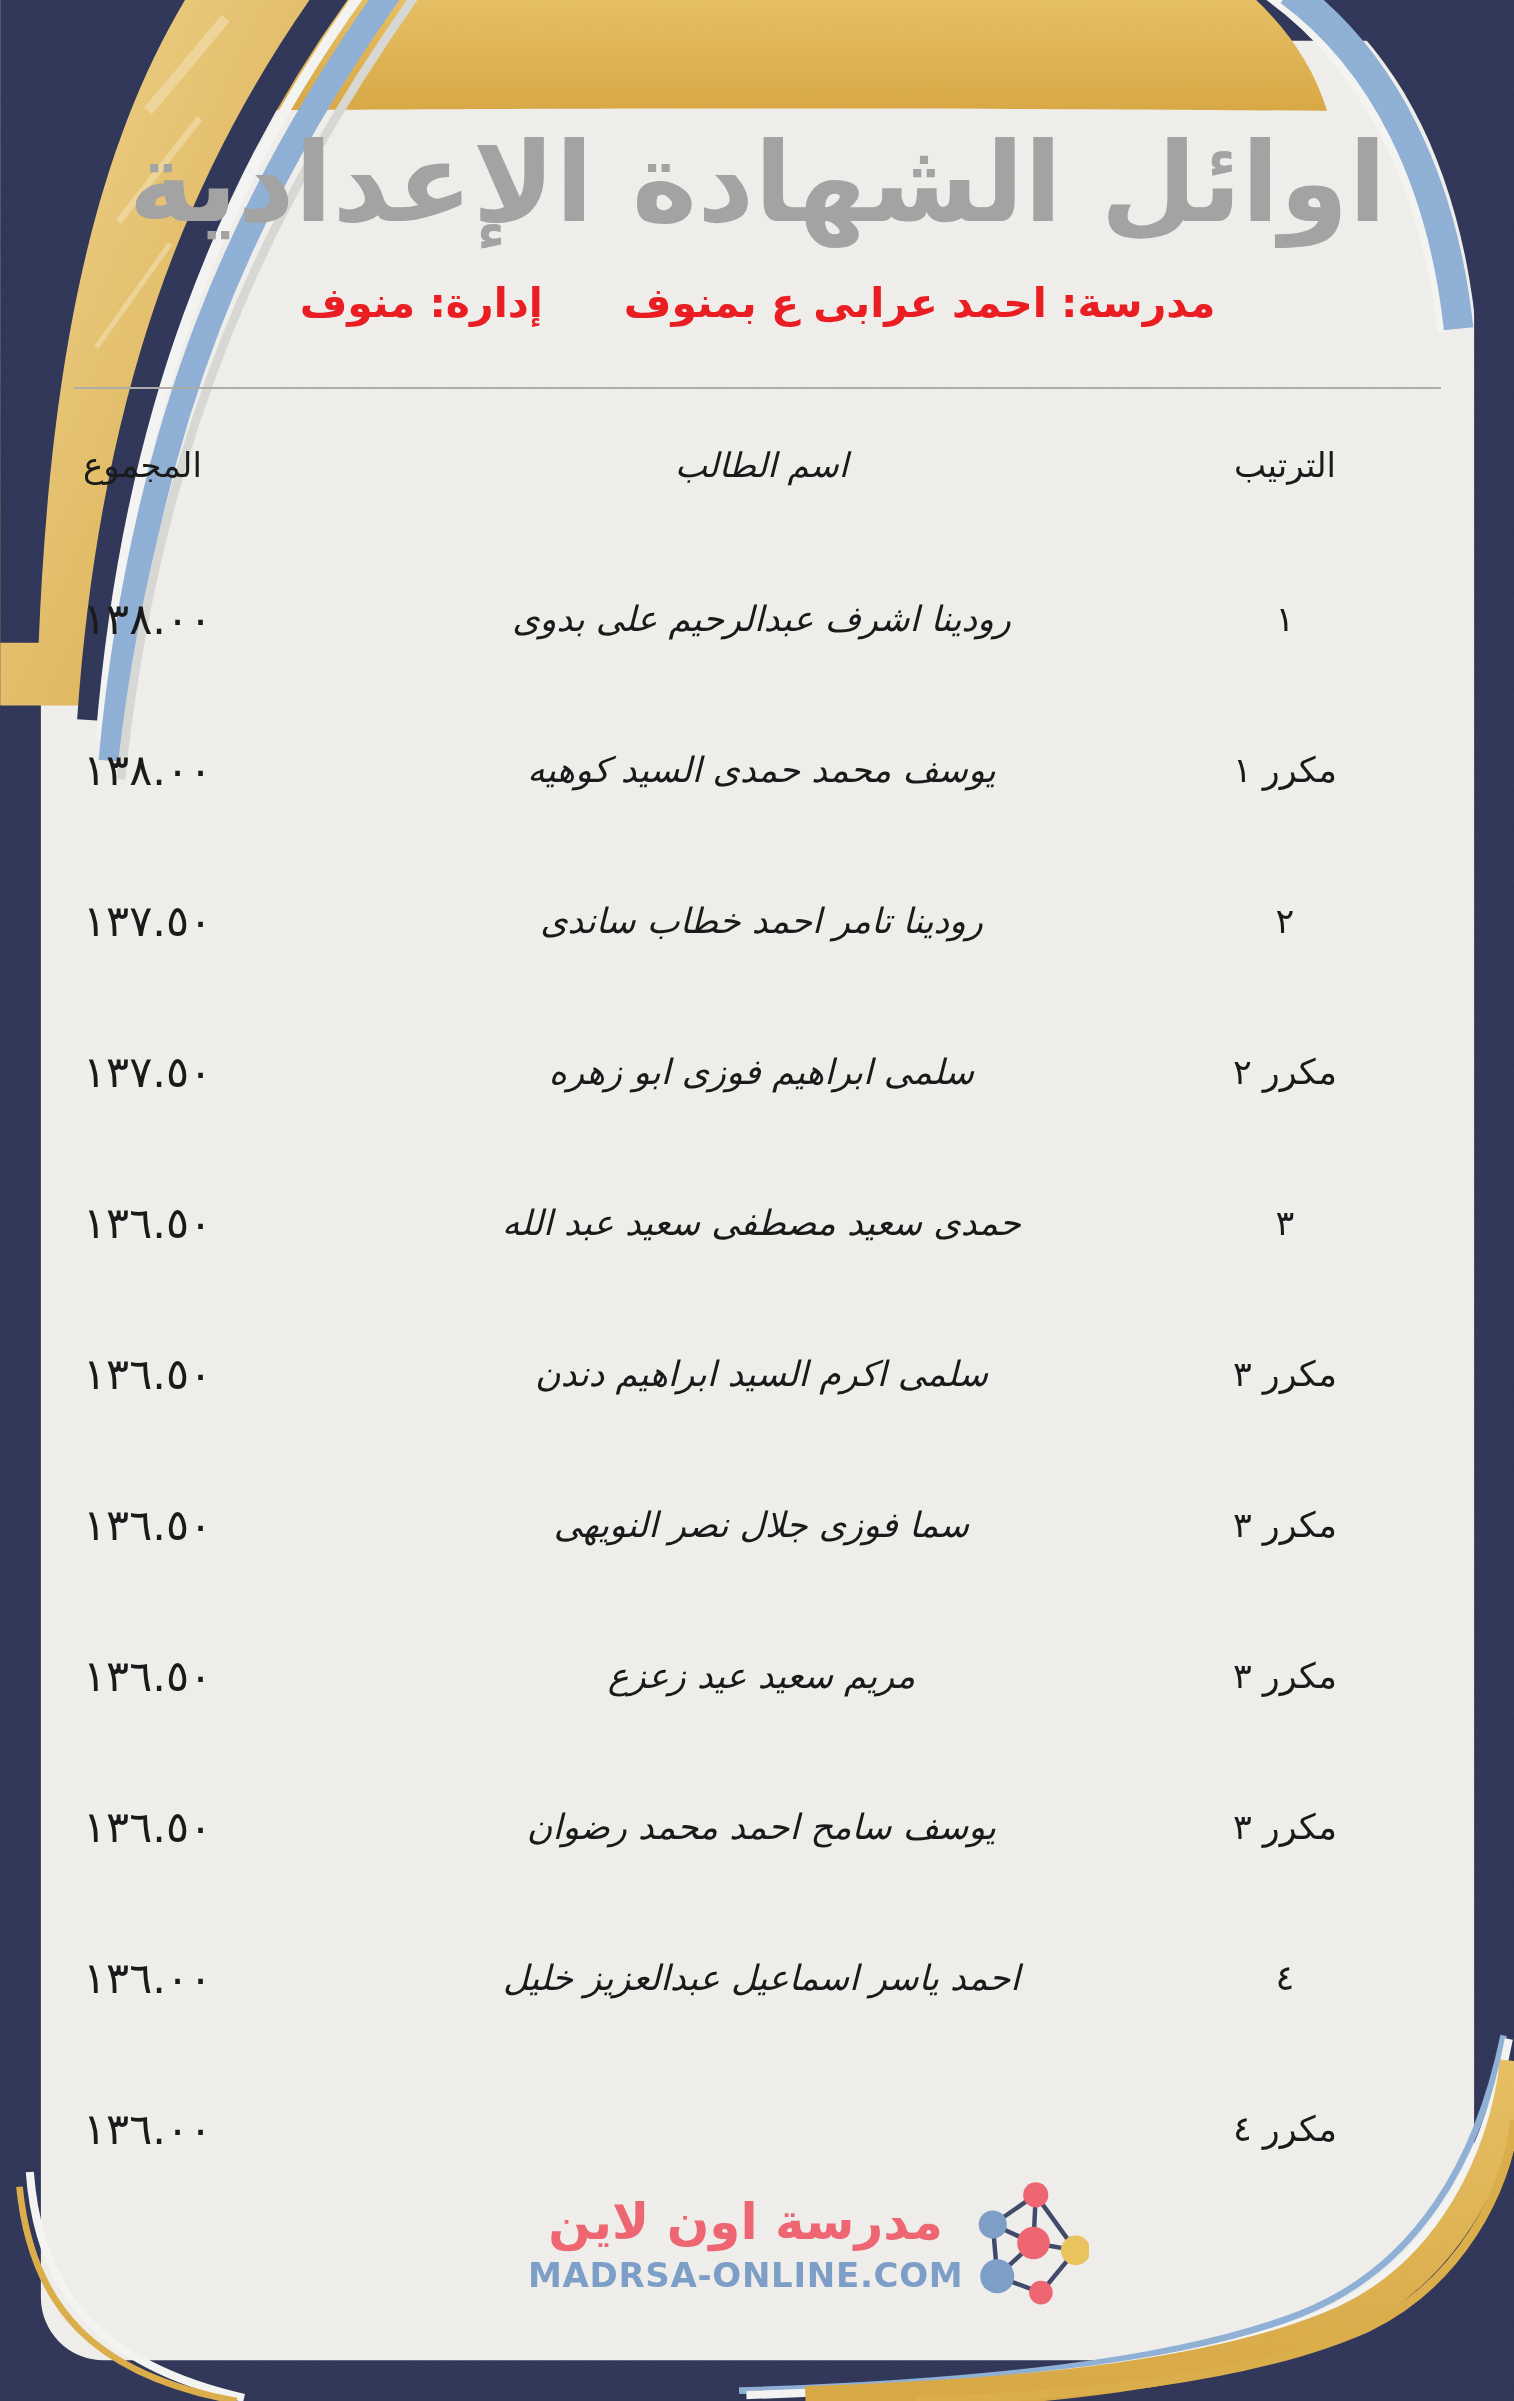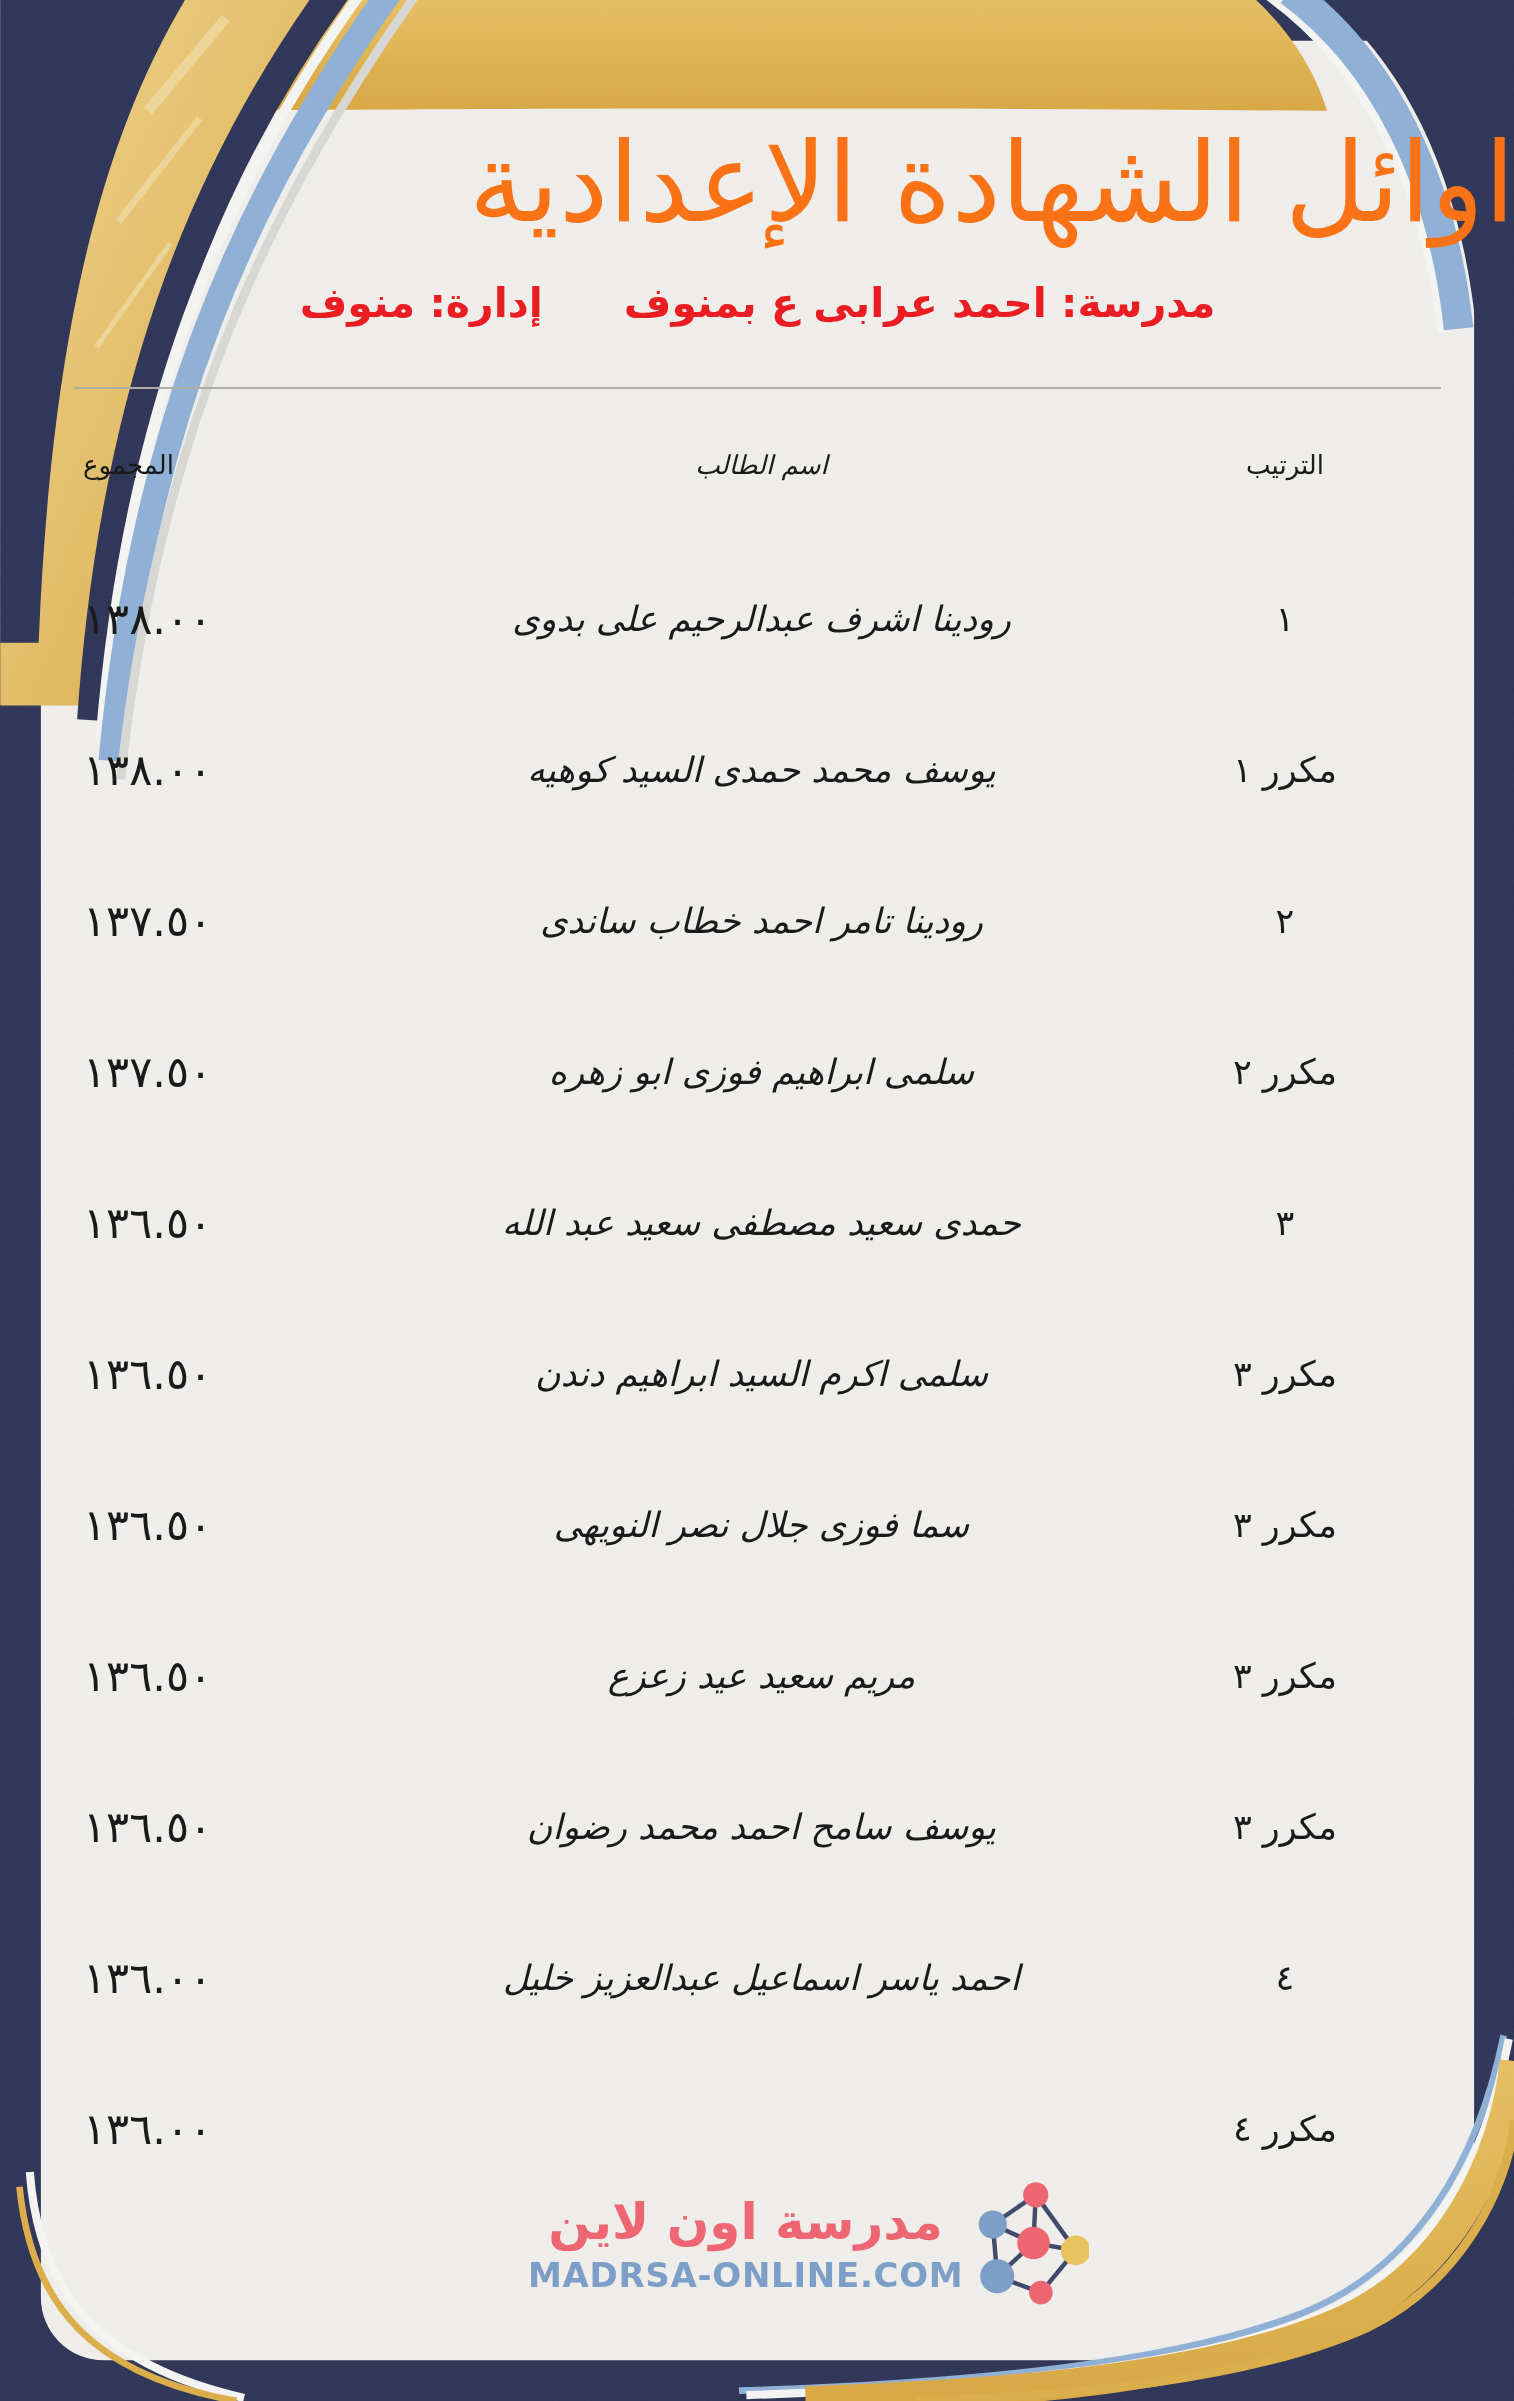--- a/index.html
+++ b/index.html
@@ -5,32 +5,32 @@
   html,body{margin:0;padding:0;background:#2f3557;}
   #canvas{
     position:relative;width:1515px;height:2401px;overflow:hidden;
     font-family:"DejaVu Sans","Liberation Sans",sans-serif;
     background:#2f3557;
   }
   #canvas svg.frame{position:absolute;left:0;top:0;width:1515px;height:2401px;}
   .layer{position:absolute;left:0;right:0;}
 
   .title{
-    top:103px;direction:rtl;
-    font-size:111px;font-weight:normal;color:#f97316;line-height:1.45;
+    top:103px;text-align:center;direction:rtl;
+    font-size:111px;font-weight:bold;color:#a3a3a3;line-height:1.45;
     letter-spacing:0;
   }
   .subtitle{
     top:279px;display:flex;direction:rtl;justify-content:center;gap:81px;
     font-size:41px;font-weight:bold;color:#ea1d22;
   }
   .divider{position:absolute;top:387px;left:74px;width:1367px;height:2.2px;background:#aeaca7;}
 
   .thead,.row{color:#1a1a1a;}
-  .thead{position:absolute;top:417px;height:96px;left:0;right:0;font-size:26px;}
+  .thead{position:absolute;top:417px;height:96px;left:0;right:0;font-size:34px;}
   .rows{position:absolute;top:543px;left:0;right:0;}
   .row{position:relative;height:151px;font-size:35px;}
 
   .c-total,.c-name,.c-rank{position:absolute;top:50%;transform:translateY(-50%);direction:rtl;}
   .c-total{left:83px;width:244px;text-align:left;}
   .c-name {left:355px;width:813px;text-align:center;font-style:italic;}
   .c-rank {left:1167px;width:236px;text-align:center;}
   .row .c-total{font-size:43px;}
   .row .c-rank{font-size:35px;}
 

